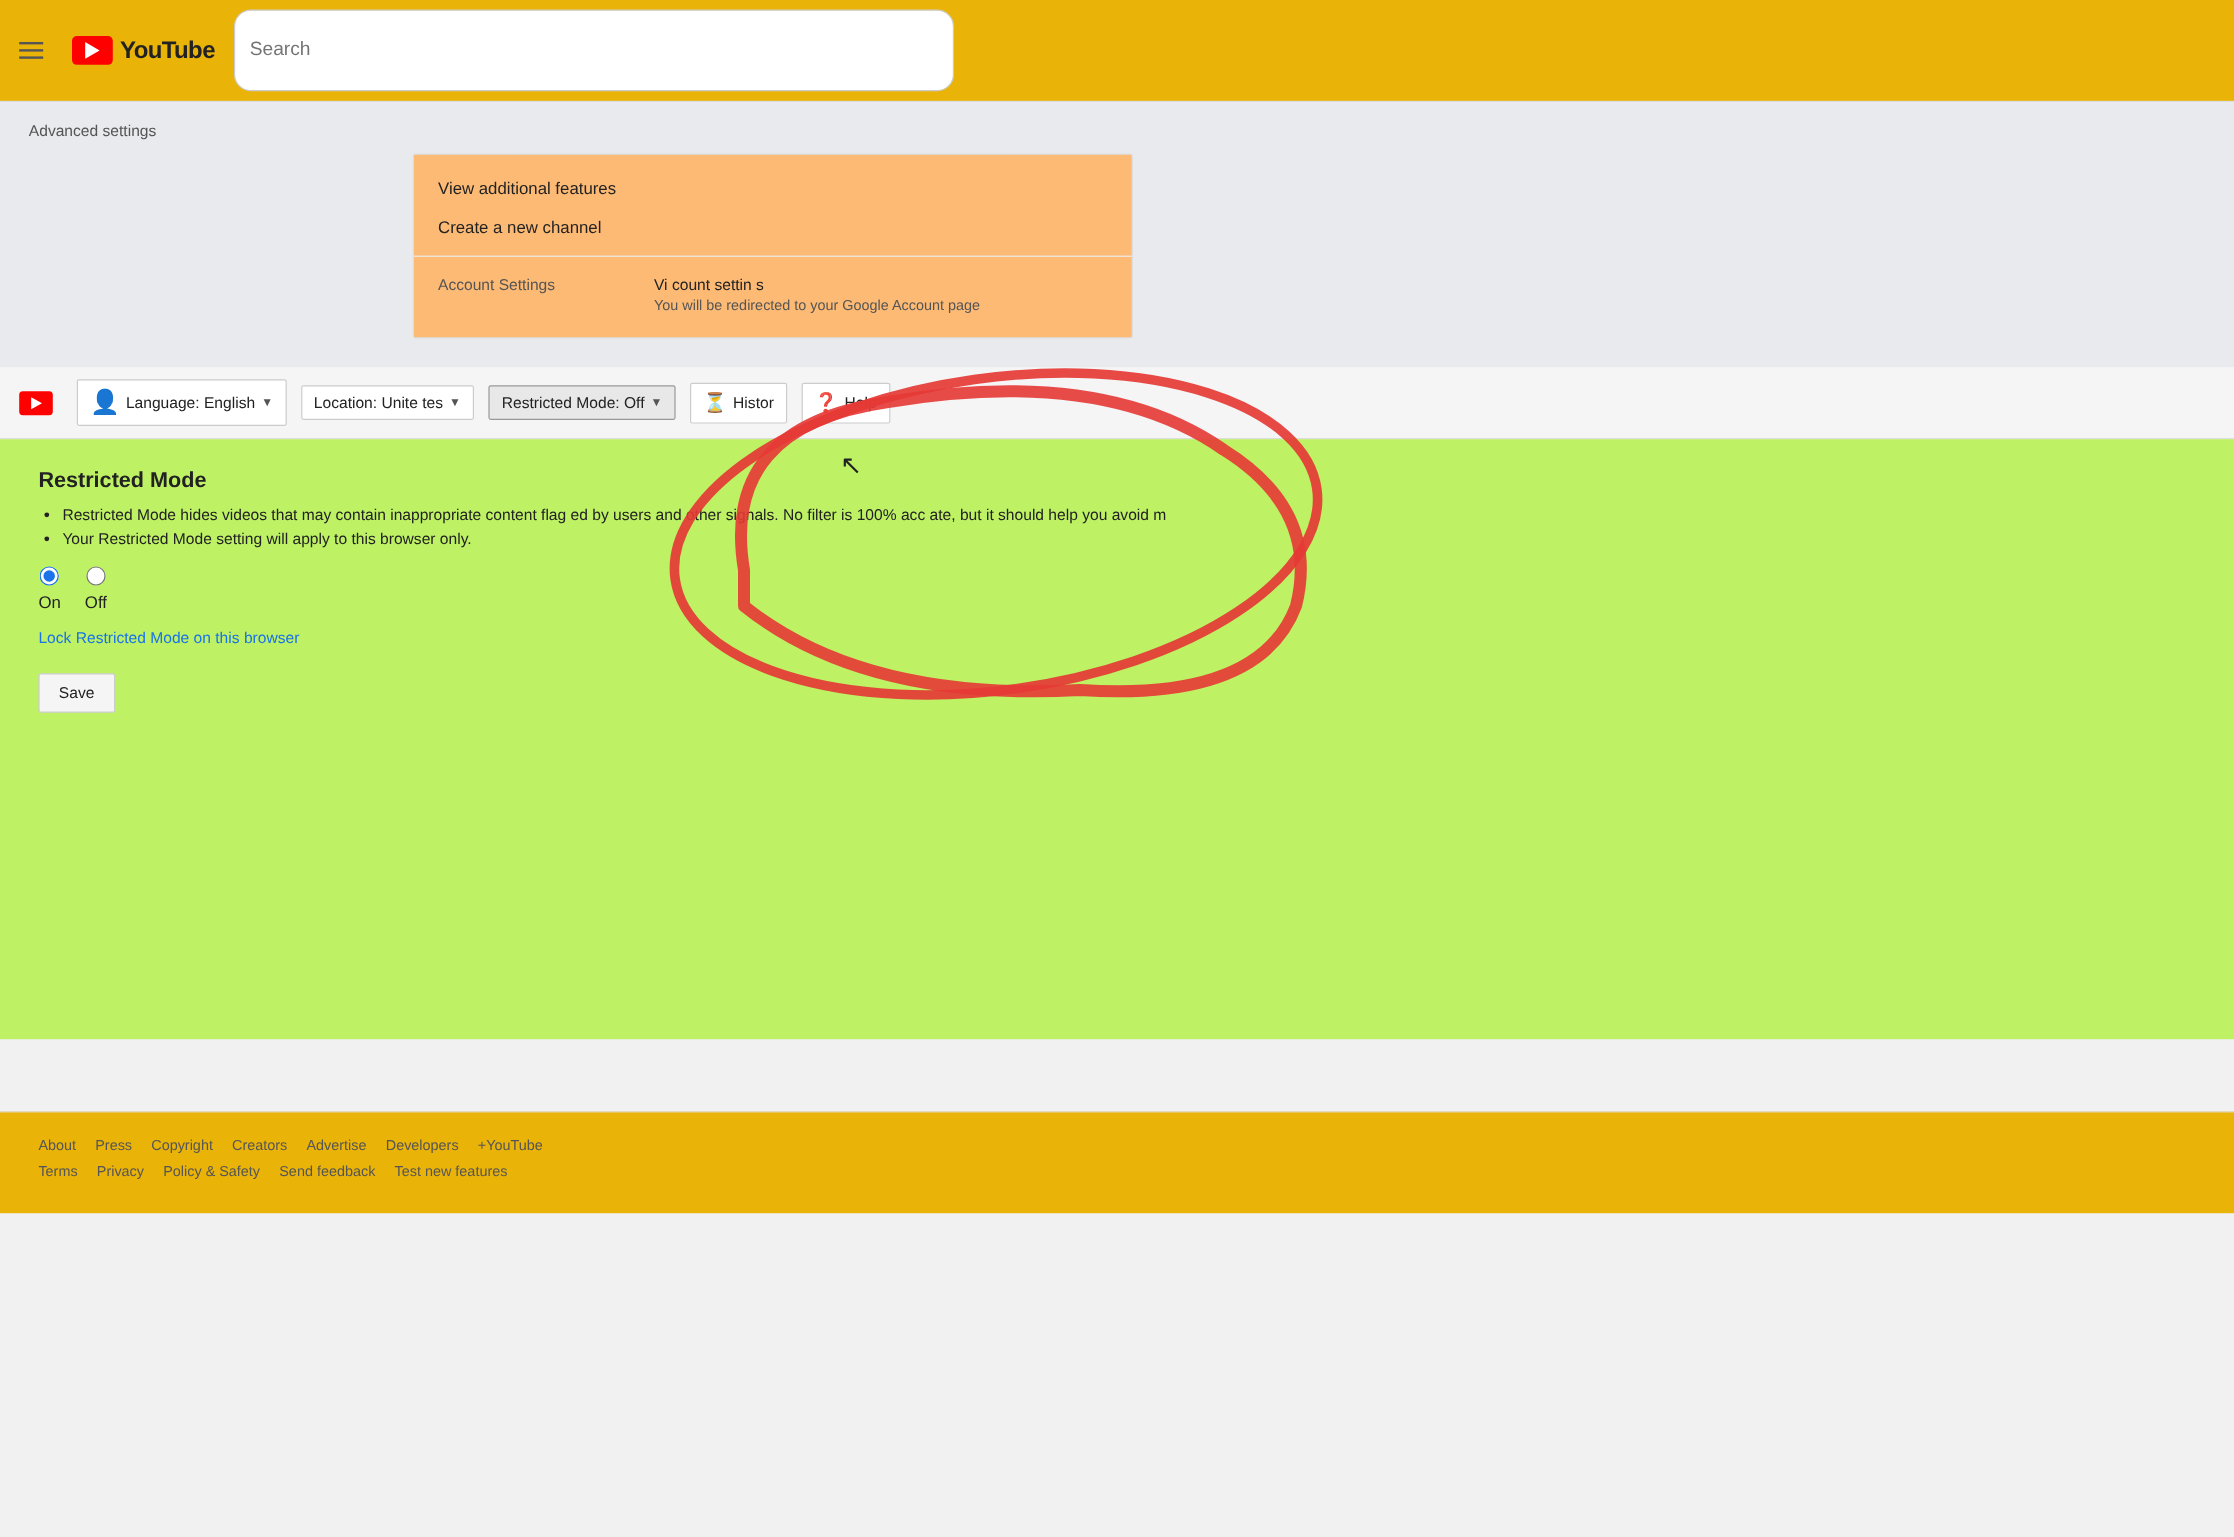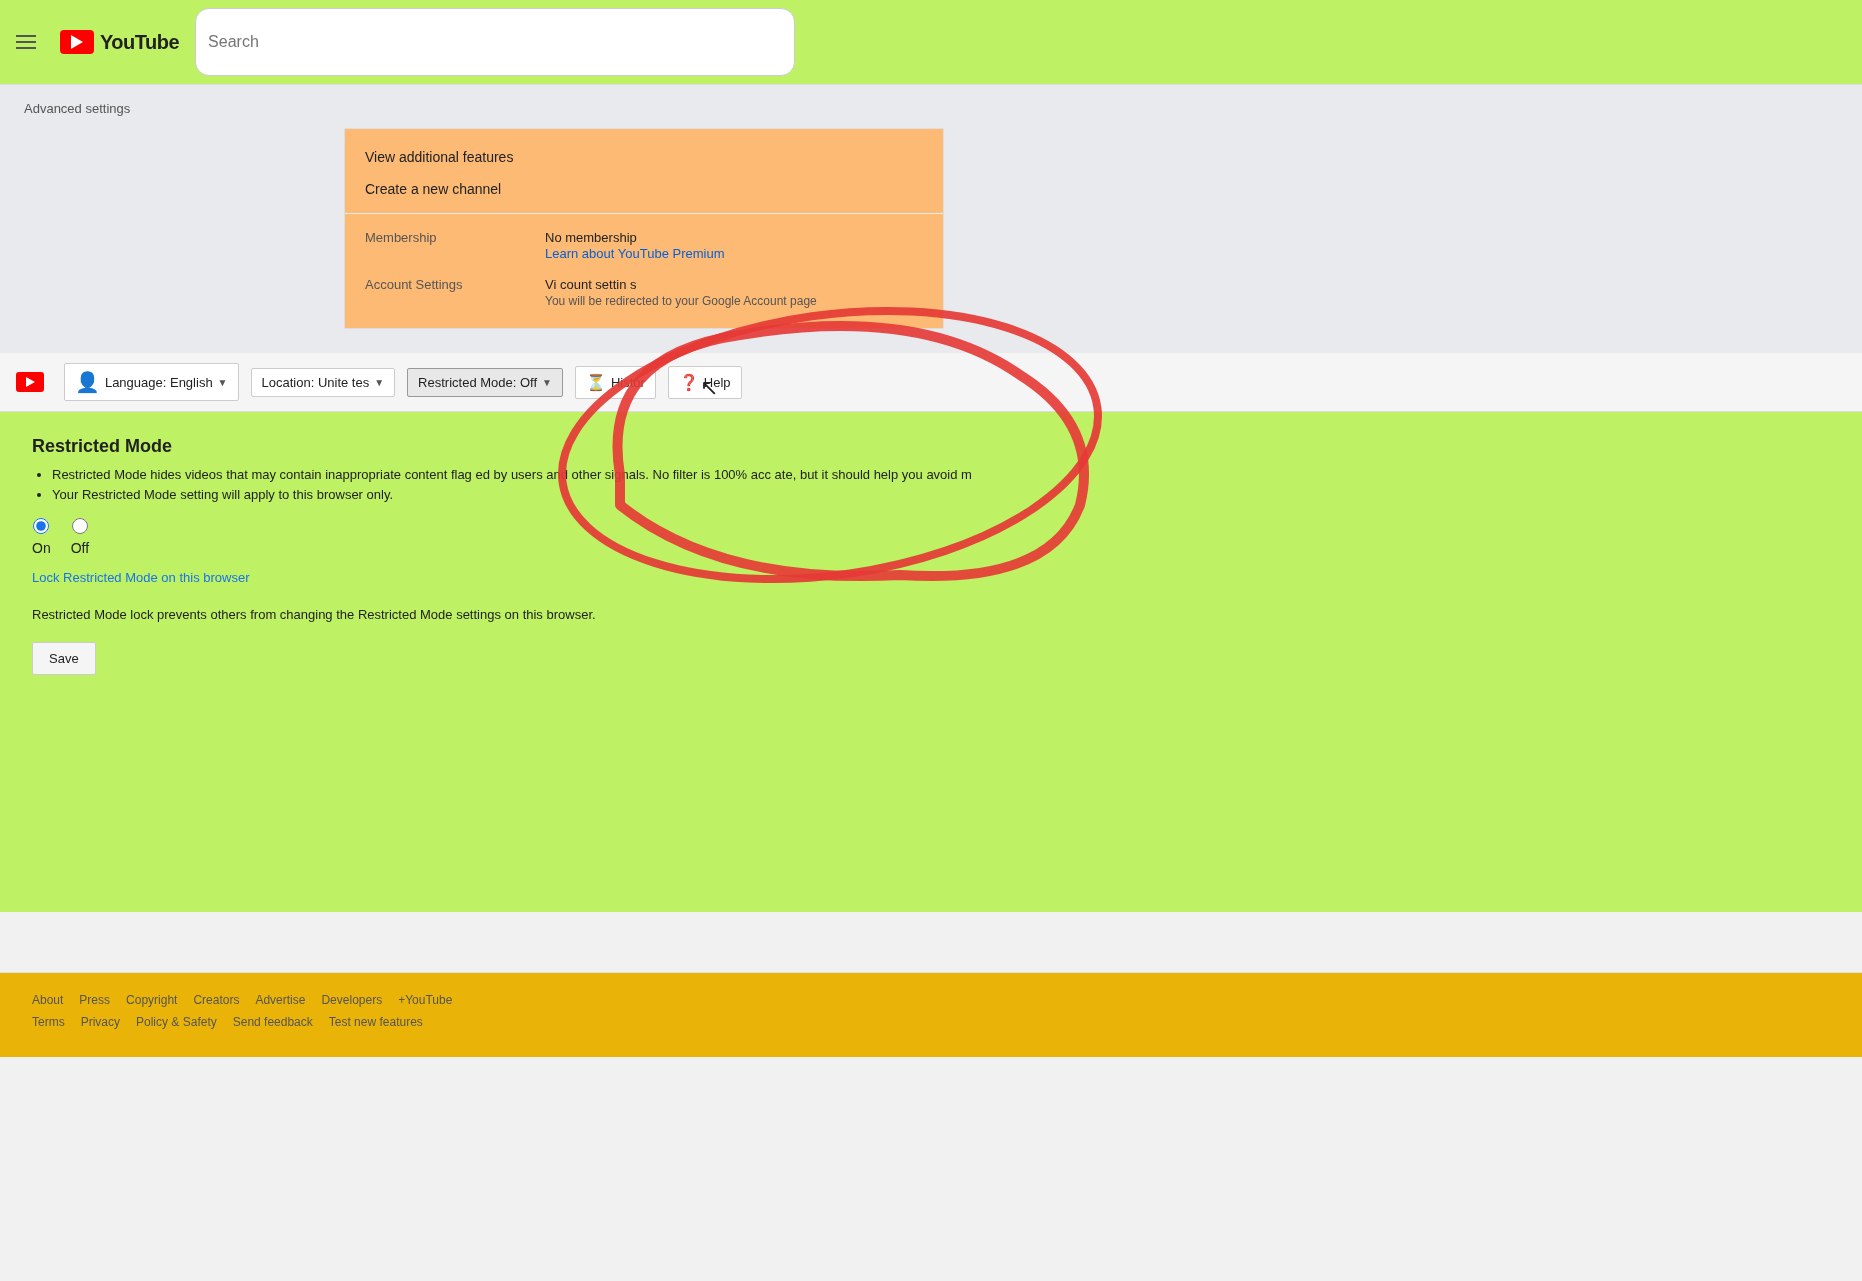--- a/index.html
+++ b/index.html
@@ -6,21 +6,21 @@
     body {
       font-family: Arial, sans-serif;
       background: #f1f1f1;
       font-size: 14px;
       color: #222;
       overflow-x: hidden;
     }
 
     
     .top-header {
-      background: #bef264;
+      background: #eab308;
       display: flex;
       align-items: center;
       padding: 8px 16px;
       border-bottom: 1px solid #ddd;
       gap: 16px;
     }
     .yt-logo {
       display: flex;
       align-items: center;
       gap: 6px;
@@ -315,27 +315,20 @@
     <input class="search-bar" type="text" placeholder="Search" style="">
   </div>
 
   <div class="account-section">
     <div class="advanced-settings-label">Advanced settings</div>
 
     <div class="account-menu">
       <div class="account-menu-item">View additional features</div>
       <div class="account-menu-item">Create a new channel</div>
       <hr class="account-menu-divider">
-      <div class="account-menu-row">
-        <span class="account-menu-label">Membership</span>
-        <div>
-          <div class="account-menu-value">No membership</div>
-          <a class="account-menu-link">Learn about YouTube Premium</a>
-        </div>
-      </div>
       <div class="account-menu-row">
         <span class="account-menu-label">Account Settings</span>
         <div>
           <div class="account-menu-value">Vi         count settin  s</div>
           <div class="account-menu-redirect">You will be redirected to your Google Account page</div>
         </div>
       </div>
     </div>
   </div>
 
@@ -378,21 +371,20 @@
         <input type="radio" class="radio-input" name="restricted" checked="" style="">
         <span>On</span>
       </label>
       <label class="radio-label">
         <input type="radio" class="radio-input" name="restricted" style="">
         <span>Off</span>
       </label>
     </div>
 
     <a class="lock-link">Lock Restricted Mode on this browser</a>
-    <div class="lock-desc">Restricted Mode lock prevents others from changing the Restricted Mode settings on this browser.</div>
 
     <button class="save-btn">Save</button>
   </div>
 
   <div class="footer">
     <div class="footer-links-row">
       <a class="footer-link">About</a>
       <a class="footer-link">Press</a>
       <a class="footer-link">Copyright</a>
       <a class="footer-link">Creators</a>

